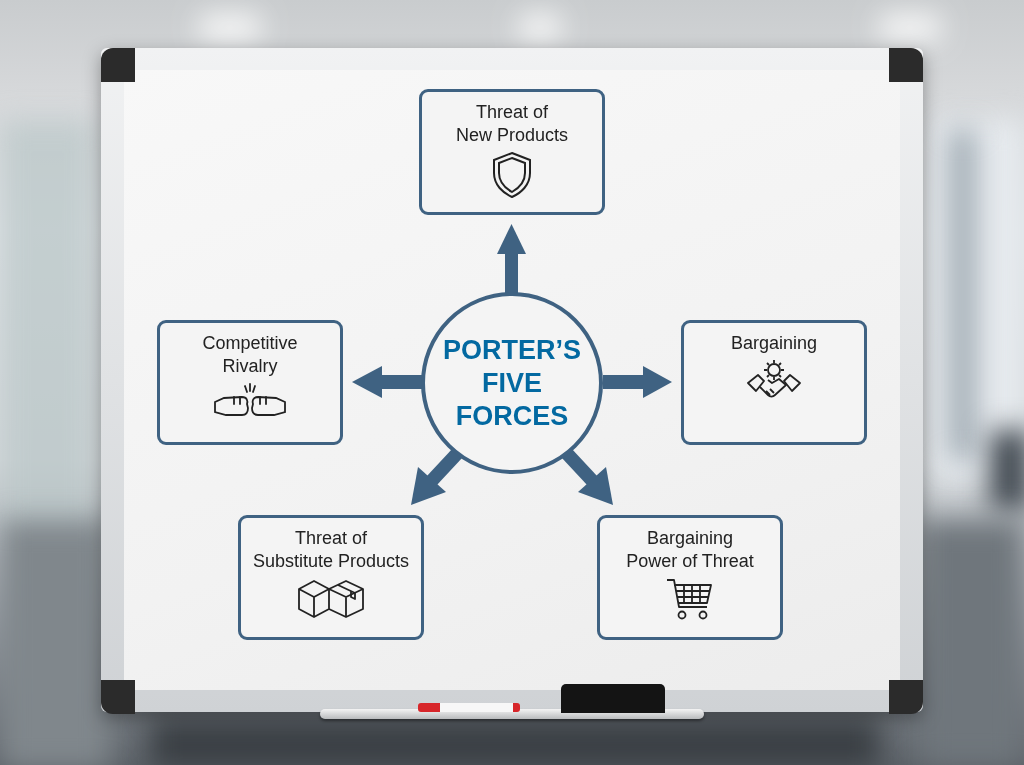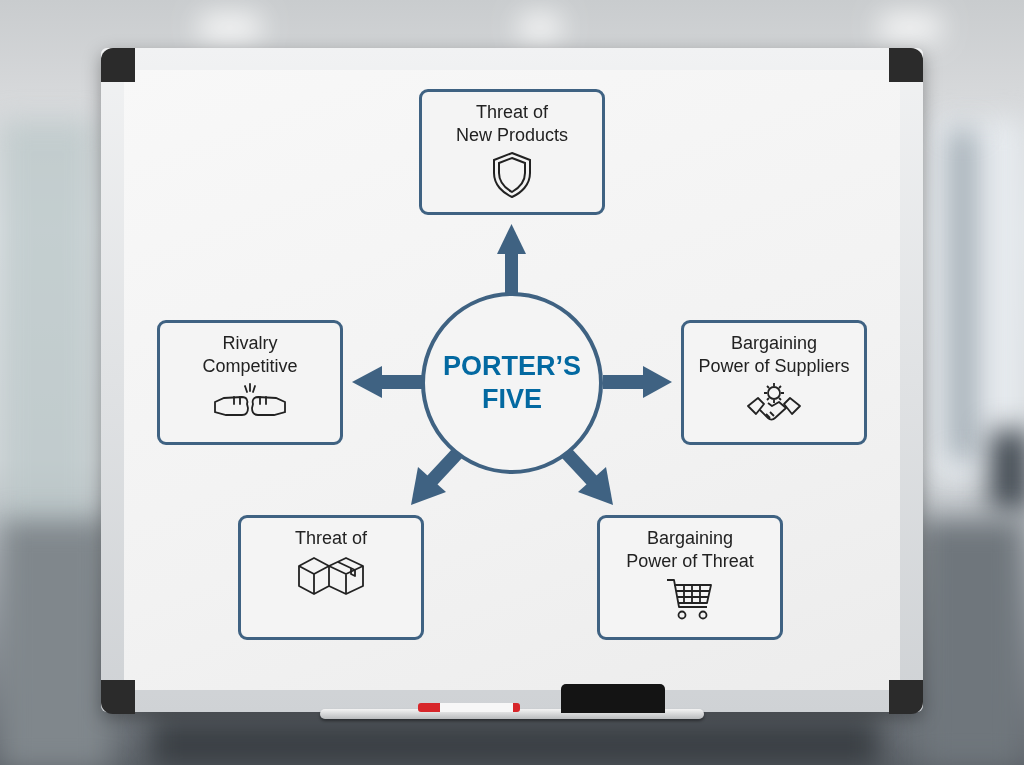--- a/index.html
+++ b/index.html
@@ -75,67 +75,68 @@
       <polygon points="571,448 561,457 588,486 598,477"></polygon>
       <polygon points="606,467 578,492 613,505"></polygon>
     </g>
   </g>
 </svg>
 
 <div class="hub">
   <span>
     <span>PORTER’S</span><br>
     <span>FIVE</span><br>
+    <span>FORCES</span>
   </span>
 </div>
 
 <div class="box" style="left:419px;top:89px;width:186px;height:126px;">
   <span class="label">Threat of</span>
   <span class="label">New Products</span>
   <svg width="44" height="48" viewBox="0 0 44 48">
     <path d="M22 2 L40 9 L40 22 C40 34 31 42 22 46 C13 42 4 34 4 22 L4 9 Z" fill="none" stroke="#222" stroke-width="2"></path>
     <path d="M22 7 L35 12 L35 22 C35 31 29 37 22 41 C15 37 9 31 9 22 L9 12 Z" fill="none" stroke="#222" stroke-width="2"></path>
   </svg>
 </div>
 
 <div class="box" style="left:157px;top:320px;width:186px;height:125px;">
+  <span class="label">Competitive</span>
   <span class="label">Rivalry</span>
-  <span class="label">Competitive</span>
   <svg width="76" height="38" viewBox="0 0 76 38">
     <g fill="none" stroke="#222" stroke-width="1.8" stroke-linecap="round">
       <line x1="33" y1="4" x2="35" y2="10"></line>
         <line x1="38" y1="2" x2="38" y2="9"></line>
         <line x1="43" y1="4" x2="41" y2="10"></line>
       <path d="M3 20 L12 16 L30 15 C35 15 36 19 35 22 L36 26 C36 30 34 33 30 33 L14 33 L3 30 Z"></path>
       <line x1="22" y1="15" x2="22" y2="22"></line>
         <line x1="28" y1="15" x2="28" y2="22"></line>
       <path d="M73 20 L64 16 L46 15 C41 15 40 19 41 22 L40 26 C40 30 42 33 46 33 L62 33 L73 30 Z"></path>
       <line x1="54" y1="15" x2="54" y2="22"></line>
         <line x1="48" y1="15" x2="48" y2="22"></line>
     </g>
   </svg>
 </div>
 
 <div class="box" style="left:681px;top:320px;width:186px;height:125px;">
   <span class="label">Bargaining</span>
-  <span class="label">Power of Suppliers</span>
   <svg width="56" height="44" viewBox="0 0 56 44">
     <g fill="none" stroke="#222" stroke-width="1.8" stroke-linejoin="round">
       <circle cx="28" cy="11" r="6"></circle>
       <path d="M28 1 L28 4 M28 18 L28 21 M18 11 L21 11 M35 11 L38 11 M21 4 L23 6 M33 16 L35 18 M35 4 L33 6 M21 18 L23 16"></path>
       <path d="M2 24 L12 16 L18 22 L10 32 Z"></path>
       <path d="M54 24 L44 16 L38 22 L46 32 Z"></path>
       <path d="M14 28 L22 36 C24 38 27 38 29 36 L40 26 L33 20 L26 24 L22 21"></path>
       <path d="M20 32 L24 36 M24 30 L28 34"></path>
     </g>
   </svg>
 </div>
 
 <div class="box" style="left:238px;top:515px;width:186px;height:125px;">
   <span class="label">Threat of</span>
+  <span class="label">Substitute Products</span>
   <svg width="70" height="44" viewBox="0 0 70 44">
     <g fill="none" stroke="#222" stroke-width="1.8" stroke-linejoin="round">
       <path d="M3 12 L18 4 L33 12 L33 32 L18 40 L3 32 Z"></path>
         <path d="M3 12 L18 20 L33 12 M18 20 L18 40"></path>
       <path d="M33 12 L50 4 L67 12 L67 32 L50 40 L33 32"></path>
         <path d="M33 12 L50 20 L67 12 M50 20 L50 40"></path>
       <path d="M42 8 L59 16 L59 22 L55 20 L55 14"></path>
     </g>
   </svg>
 </div>

